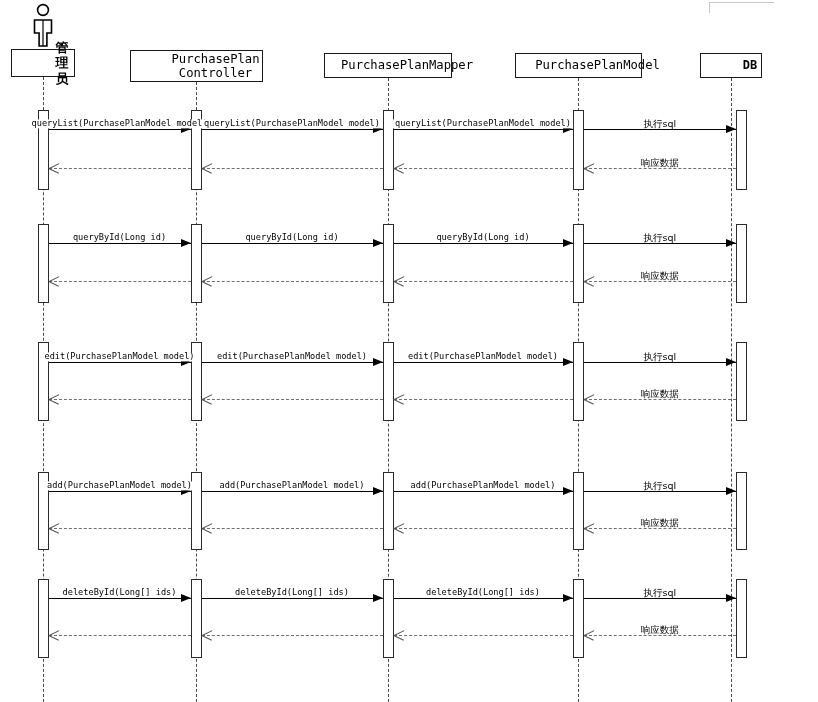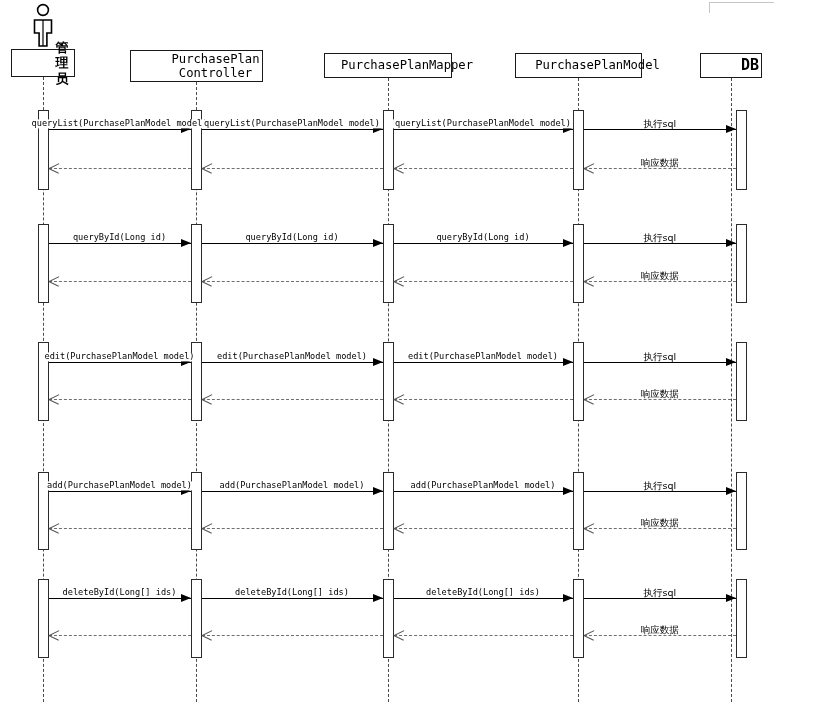--- a/index.html
+++ b/index.html
@@ -297,18 +297,18 @@
       <div class="head" style="left: 130px; top: 50px; width: 133px; height: 32px; font-size: 12.2px;">
         <span class="htxt">PurchasePlan
 Controller</span>
       </div>
       <div class="head" style="left: 324px; top: 53px; width: 128px; height: 25px; font-size: 12.2px;">
         <span class="htxt">PurchasePlanMapper</span>
       </div>
       <div class="head" style="left: 515px; top: 53px; width: 127px; height: 25px; font-size: 12.2px;">
         <span class="htxt">PurchasePlanModel</span>
       </div>
-      <div class="head bold" style="left: 700px; top: 53px; width: 62px; height: 25px; font-size: 15px;">
+      <div class="head bold" style="left: 700px; top: 53px; width: 62px; height: 25px; font-size: 12px;">
         <span class="htxt">DB</span>
       </div>
     </div>
 
 </div>
 
 </body></html>

